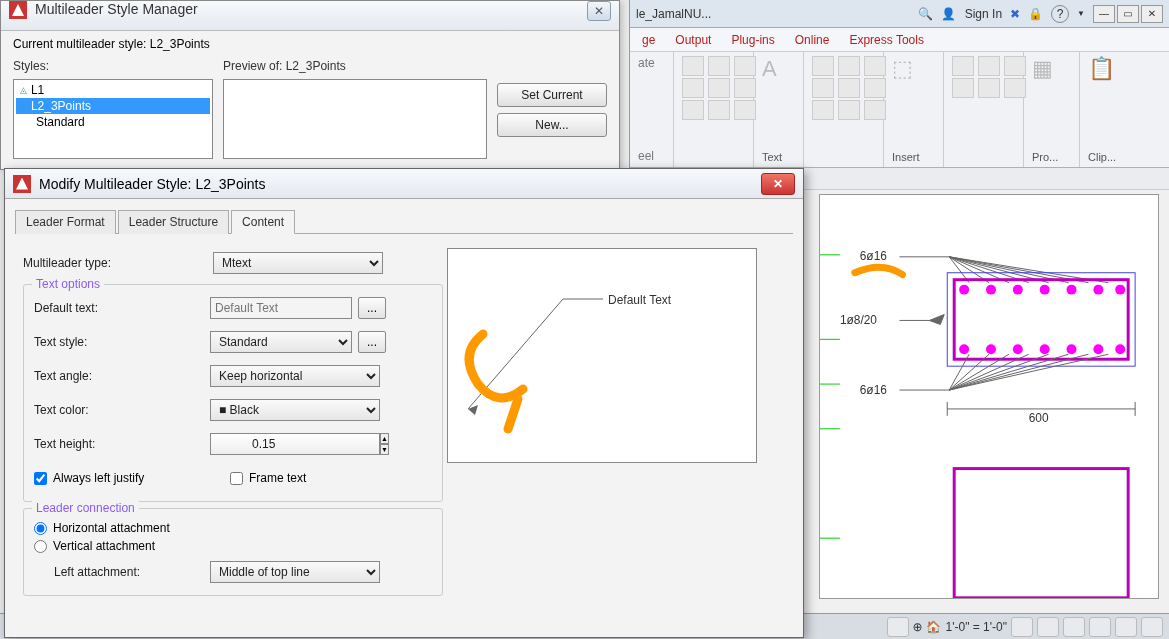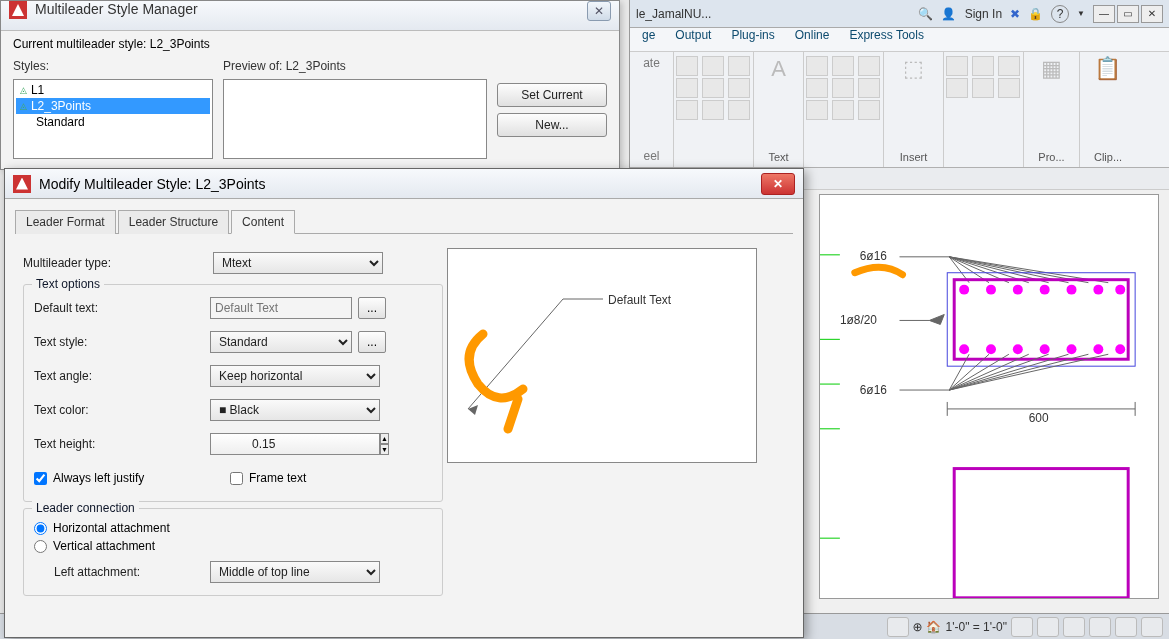--- a/index.html
+++ b/index.html
@@ -2,23 +2,23 @@
 <html><head>
 <meta charset="utf-8">
 <style>
 * { box-sizing: border-box; margin: 0; padding: 0; font-family: "Segoe UI", Tahoma, sans-serif; font-size: 12px; }
 body { width: 1169px; height: 639px; background: #e8e8e8; position: relative; overflow: hidden; }
 
 
 .bg-app { position: absolute; top: 0; right: 0; width: 540px; height: 639px; background: #f0f0f0; border-left: 1px solid #999; }
 .bg-title { height: 28px; background: #dde5ee; display: flex; align-items: center; padding: 0 6px; gap: 8px; color: #333; border-bottom: 1px solid #aaa; }
 .bg-title-text { flex: 1; overflow: hidden; white-space: nowrap; text-overflow: ellipsis; }
-.bg-menu { height: 24px; background: #f4f6f9; display: flex; gap: 20px; padding: 0 12px; color: #0c4a6e; border-bottom: 1px solid #ccc; }
+.bg-menu { height: 24px; background: #f4f6f9; display: flex; align-items: center; gap: 20px; padding: 0 12px; color: #b91c1c; border-bottom: 1px solid #ccc; }
 .bg-ribbon { height: 116px; background: #f0f2f5; display: flex; border-bottom: 1px solid #b0b0b0; }
-.ribbon-panel { border-right: 1px solid #ccc; padding: 4px 8px; display: flex; flex-direction: column; align-items: center; justify-content: space-between; color: #777; }
+.ribbon-panel { border-right: 1px solid #ccc; padding: 4px 8px; display: flex; flex-direction: column; align-items: flex-start; justify-content: space-between; color: #777; }
 .ribbon-panel .big { font-size: 22px; color: #bbb; }
 .ribbon-panel .label { font-size: 11px; color: #555; }
 .ribbon-mini { display: grid; grid-template-columns: repeat(3, 24px); gap: 2px; }
 .ribbon-mini span { width: 22px; height: 20px; background: #e8e8e8; border: 1px solid #ccc; }
 .ribbon-bottom { height: 22px; background: #eaecef; display: flex; align-items: center; padding: 0 10px; gap: 12px; color: #444; border-bottom: 1px solid #ccc; }
 .canvas { position: absolute; top: 194px; right: 10px; width: 340px; height: 405px; background: #fff; border: 1px solid #999; }
 .canvas svg { width: 100%; height: 100%; }
 .status-bar { position: absolute; bottom: 0; left: 0; right: 0; height: 26px; background: #d8dde4; border-top: 1px solid #999; display: flex; align-items: center; justify-content: flex-end; gap: 4px; padding: 0 6px; font-size: 11px; color: #333; }
 .status-bar .btn { width: 22px; height: 20px; background: #e8eaed; border: 1px solid #bbb; }
 
@@ -56,21 +56,21 @@
 .row .ctrl { flex: 1; display: flex; gap: 6px; align-items: center; }
 select, input[type=text] { height: 22px; border: 1px solid #888; background: linear-gradient(#fff, #eee); padding: 0 4px; width: 170px; color: #222; }
 select { background: linear-gradient(#fafafa, #e6e6e6); }
 input[readonly] { background: #f4f4f4; color: #777; }
 .mini-btn { width: 28px; height: 22px; border: 1px solid #888; background: linear-gradient(#fdfdfd, #e2e2e2); border-radius: 2px; text-align: center; line-height: 20px; }
 .spin { width: 170px; display: flex; }
 .spin input { flex: 1; padding-left: 41px; }
 .spin .sp-btns { width: 16px; display: flex; flex-direction: column; }
 .spin .sp-btns span { flex: 1; border: 1px solid #888; background: #eee; font-size: 7px; text-align: center; line-height: 9px; }
 .group-box { border: 1px solid #ccc; border-radius: 3px; padding: 8px 10px 4px 10px; margin-top: 6px; position: relative; }
-.group-box > .legend { position: absolute; top: -8px; left: 8px; background: #f3f3f3; padding: 0 4px; color: #0f172a; }
+.group-box > .legend { position: absolute; top: -8px; left: 8px; background: #f3f3f3; padding: 0 4px; color: #8b5cf6; }
 .chk-row { display: flex; align-items: center; gap: 6px; margin: 4px 0; }
 .prev-box2 { width: 310px; height: 215px; border: 1px solid #888; background: #fff; position: relative; }
 .app-icon { width: 18px; height: 18px; background: #c33; display: inline-block; position: relative; }
 .app-icon::after { content: ""; position: absolute; inset: 3px; background: #fff; clip-path: polygon(0 100%, 50% 0, 100% 100%); }
 .sign-icon { color: #444; }
 .win-btns { display: flex; gap: 2px; }
 .win-btns span { width: 22px; height: 18px; border: 1px solid #999; background: #eee; text-align: center; line-height: 16px; font-size: 10px; }
 .search-icons { display:flex; gap:8px; color:#555; align-items:center; }
 </style>
 </head>

